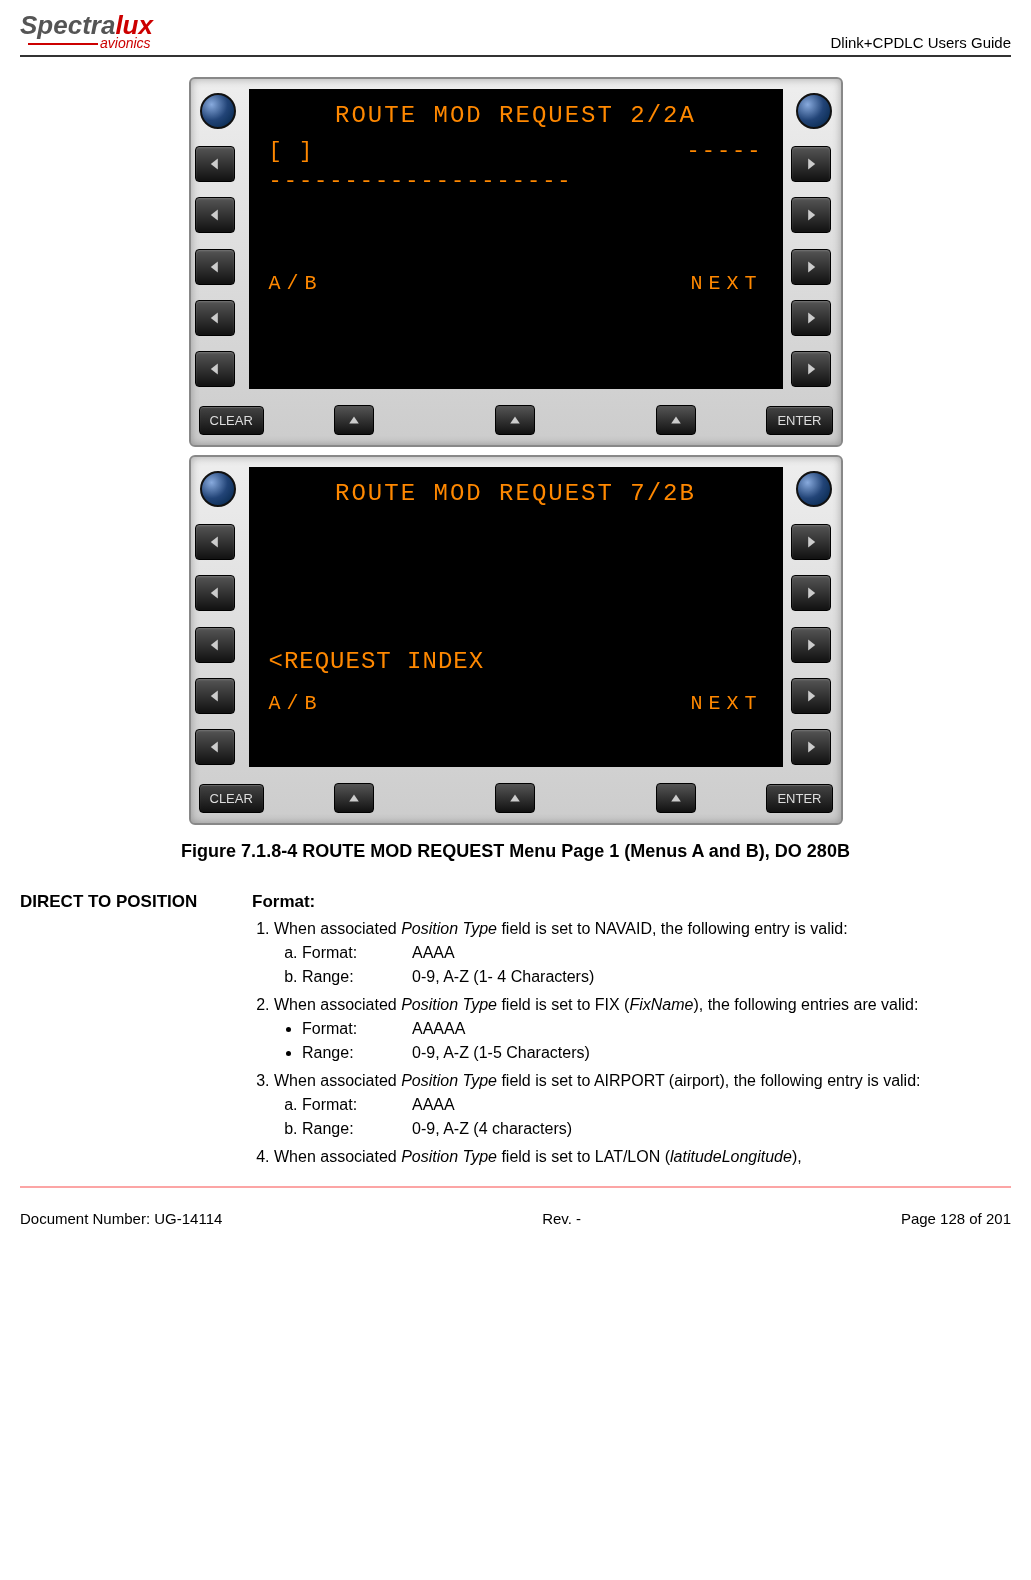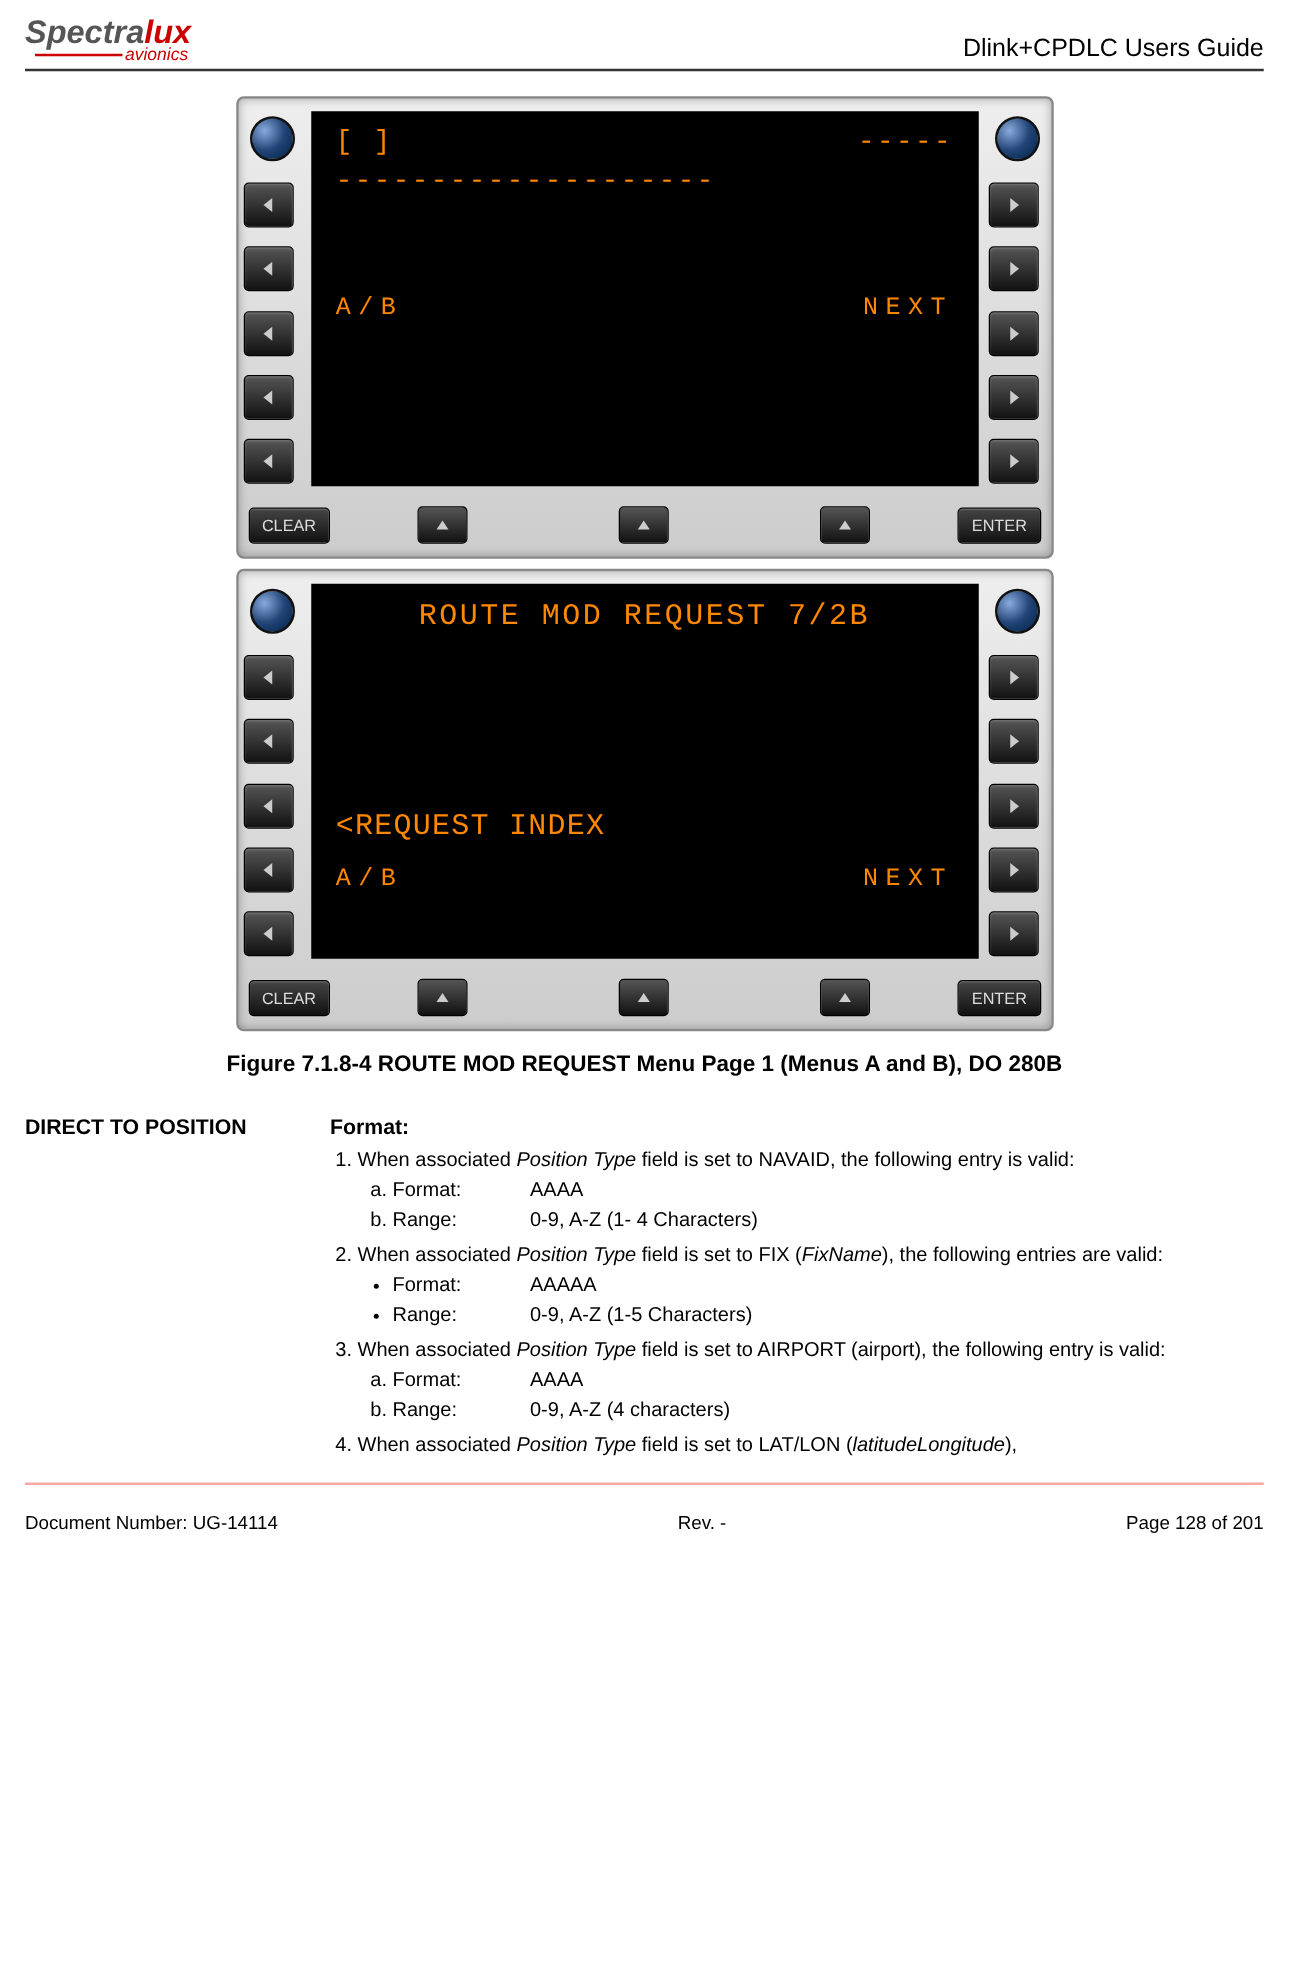--- a/index.html
+++ b/index.html
@@ -43,21 +43,21 @@
   .logo-sub::before {
     content: "";
     position: absolute;
     left: -72px;
     top: 8px;
     width: 70px;
     height: 2px;
     background: #c00;
   }
   .header-title {
-    font-size: 20px;
+    font-size: 15px;
     color: #000;
   }
   .figures {
     text-align: center;
   }
   .cdu {
     display: inline-block;
     background: linear-gradient(#eee,#ccc);
     border: 2px solid #888;
     border-radius: 6px;
@@ -160,21 +160,21 @@
   .upkey svg{ fill:#ccc; }
   .caption {
     text-align: center;
     font-weight: bold;
     font-size: 18px;
     margin: 8px 0 30px 0;
   }
   .content-row {
     display: flex;
     align-items: flex-start;
-    gap: 24px;
+    gap: 12px;
     font-size: 16px;
   }
   .sidehead {
     width: 220px;
     font-weight: bold;
     font-size: 17px;
   }
   .body-col { flex:1; }
   .body-col h3 { margin:0 0 8px 0; font-size:17px; }
   ol.main { margin: 0; padding-left: 22px; }
@@ -236,20 +236,21 @@
                 <path d="M7 1 L2 5 L7 9 Z"></path>
               </svg>
             </div>
           <div class="lsk">
               <svg width="14" height="14" viewBox="0 0 10 10">
                 <path d="M7 1 L2 5 L7 9 Z"></path>
               </svg>
             </div>
         </div>
         <div class="screen">
+          <div class="title">ROUTE MOD REQUEST 2/2A</div>
           <div class="row2" style="letter-spacing:2px;font-size:22px;">
             <span>[        ]</span>
             <span>-----</span>
           </div>
           <div style="font-size:22px;">--------------------</div>
           <div class="spacer"></div>
           <div class="softrow">
             <span>A/B</span>
             <span>NEXT</span>
           </div>

